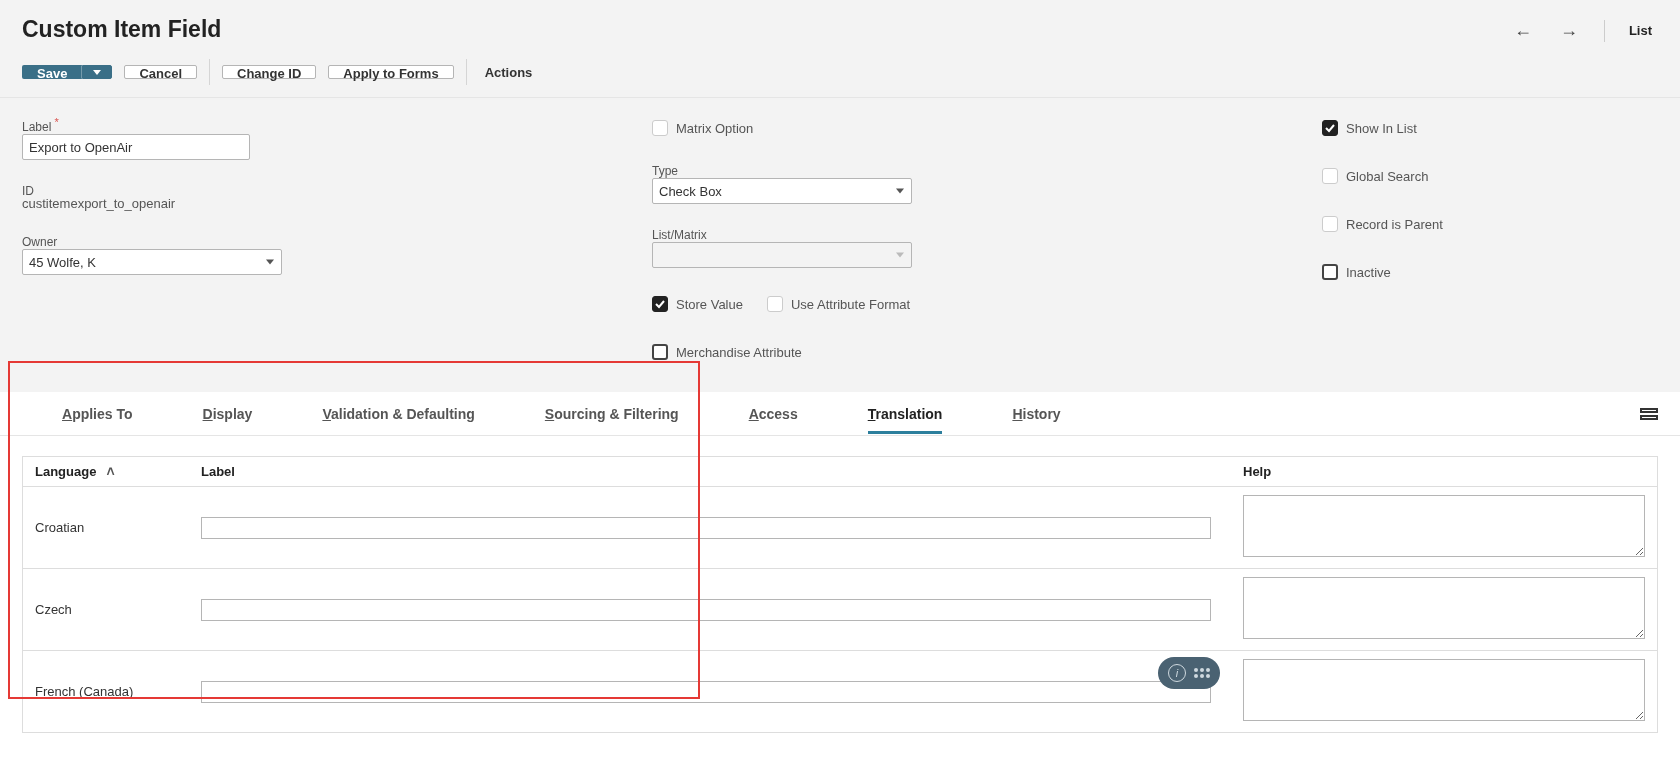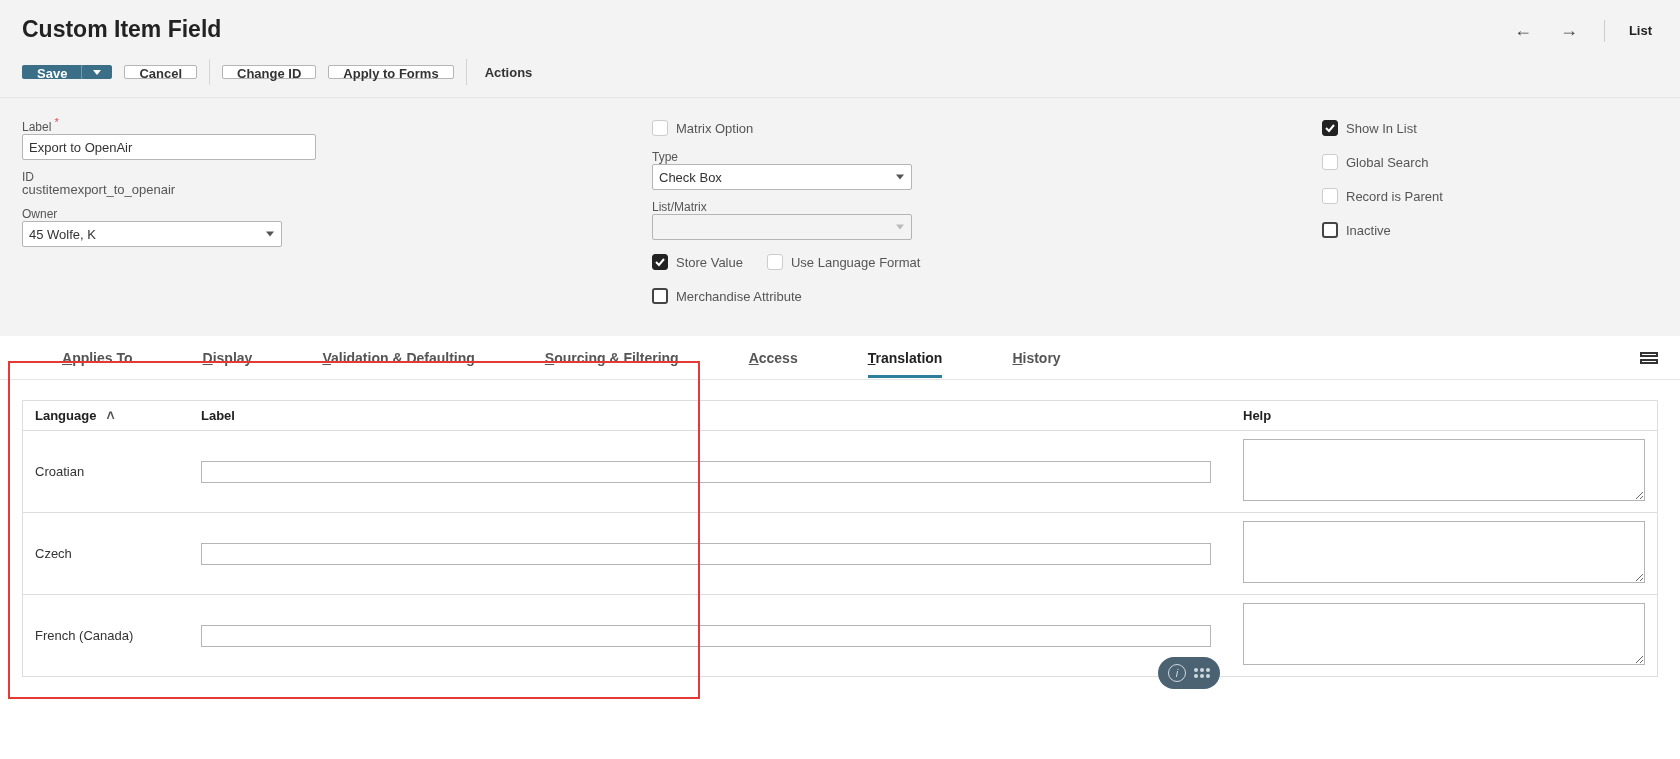--- a/index.html
+++ b/index.html
@@ -111,42 +111,42 @@
 }
 .form-area {
   display: flex;
   padding: 18px 22px 28px 22px;
   background: #f3f3f3;
   gap: 40px;
 }
 .col {
   display: flex;
   flex-direction: column;
-  gap: 10px;
+  gap: 24px;
 }
 .col1 { width: 300px; }
 .col2 { width: 340px; margin-left: 290px; }
 .col3 { width: 300px; margin-left: 290px; }
 .fld-label {
   font-size: 12px;
   color: #555;
 }
 .required-star {
   color: #d9534f;
   font-size: 11px;
   vertical-align: super;
 }
 .text-input {
   height: 26px;
   border: 1px solid #b5b5b5;
   border-radius: 2px;
   padding: 0 6px;
   font-size: 13px;
   background: #fff;
-  width: 294px;
+  width: 228px;
   color: #333;
 }
 .id-value {
   font-size: 13px;
   color: #555;
   margin-top: -2px;
 }
 .select-wrap {
   position: relative;
   width: 260px;
@@ -449,21 +449,21 @@
      <div class="chk-row">
        <span class="chk checked">
          <svg viewBox="0 0 10 10">
               <path d="M1 5 L4 8 L9 2" stroke="#fff" stroke-width="2" fill="none"></path>
             </svg>
        </span>
        <span class="chk-lbl">Store Value</span>
      </div>
      <div class="chk-row">
        <span class="chk chk-light"></span>
-       <span class="chk-lbl">Use Language Format</span>
+       <span class="chk-lbl">Use Attribute Format</span>
      </div>
    </div>
    <div class="chk-row">
      <span class="chk chk-heavy"></span>
      <span class="chk-lbl">Merchandise Attribute</span>
    </div>
  </div>
 
  <div class="col col3">
    <div class="chk-row">

